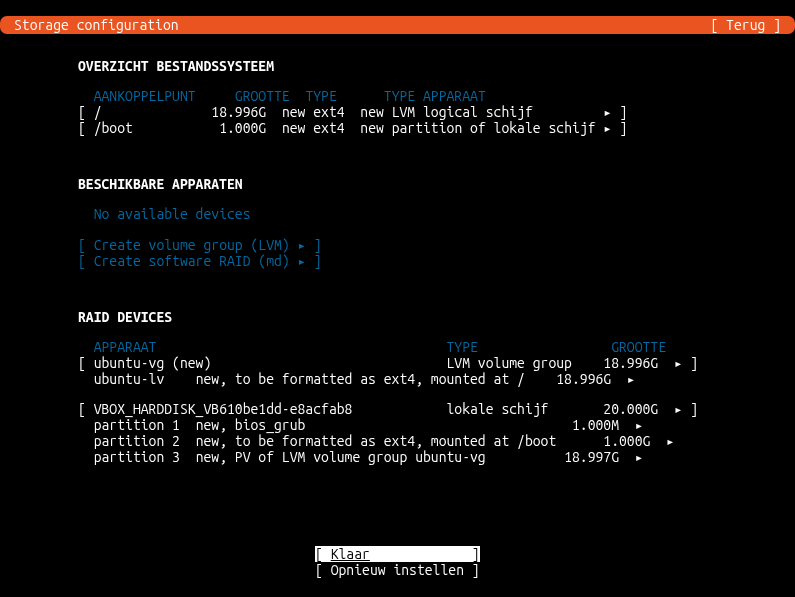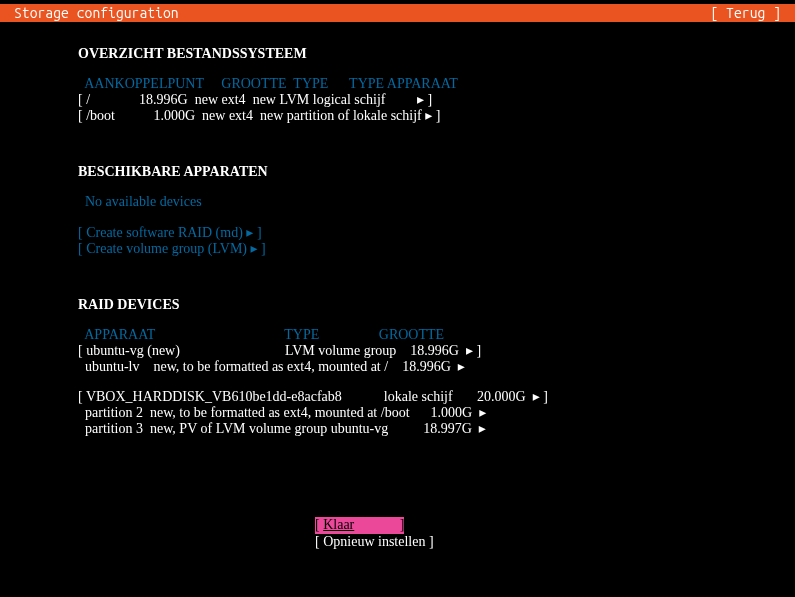--- a/index.html
+++ b/index.html
@@ -14,46 +14,46 @@
       line-height: 1.15;
     }
     .header {
       background: #e95420;
       color: #fff;
       padding: 0 14px;
       height: 18px;
       display: flex;
       justify-content: space-between;
       align-items: center;
-      margin-top: 4px;
+      margin-top: 16px;
+      border-radius: 7px;
     }
     .content {
       padding: 24px 16px 0 78px;
       color: #fff;
-      font-family: Liberation Serif, serif;
     }
     .section-title {
       color: #fff;
       font-weight: bold;
       margin-bottom: 14px;
     }
     .dim { color: #0369a1; }
     .row { white-space: pre; }
     .arrow { color: #fff; }
     .gap-sm { height: 14px; }
     .gap-lg { height: 40px; }
     .buttons {
       margin-left: 237px;
     }
     .btn {
       white-space: pre;
       color: #fff;
     }
     .btn-primary {
-      background: #ec4899;
+      background: #ffffff;
       color: #000;
       display: inline-block;
     }
   </style>
 </head>
 <body>
 
 <div class="header">
   <span>Storage configuration</span>
   <span>[ Terug ]</span>
@@ -67,35 +67,36 @@
 
   <div class="row">[ <span>/</span>              <span>18.996G</span>  <span>new ext4</span>  <span>new LVM logical schijf</span>         <span class="arrow">▸</span> ]</div>
   <div class="row">[ <span>/boot</span>           <span>1.000G</span>  <span>new ext4</span>  <span>new partition of lokale schijf</span> <span class="arrow">▸</span> ]</div>
 
   <div class="gap-lg"></div>
 
   <div class="section-title">BESCHIKBARE APPARATEN</div>
 
   <div class="row dim">  <span>No available devices</span></div>
   <div class="gap-sm"></div>
+  <div class="row dim">[ <span>Create volume group (LVM)</span> <span>▸</span> ]</div>
   <div class="row dim">[ <span>Create software RAID (md)</span> <span>▸</span> ]</div>
-  <div class="row dim">[ <span>Create volume group (LVM)</span> <span>▸</span> ]</div>
 
   <div class="gap-lg"></div>
 
   <div class="section-title">RAID DEVICES</div>
 
   <div class="row dim">  <span>APPARAAT</span>                                     <span>TYPE</span>                 <span>GROOTTE</span></div>
 
   <div class="row">[ <span>ubuntu-vg (new)</span>                              <span>LVM volume group</span>    <span>18.996G</span>  <span class="arrow">▸</span> ]</div>
   <div class="row">  <span>ubuntu-lv</span>    <span>new, to be formatted as ext4, mounted at /</span>    <span>18.996G</span>  <span class="arrow">▸</span></div>
 
   <div class="gap-sm"></div>
 
   <div class="row">[ <span>VBOX_HARDDISK_VB610be1dd-e8acfab8</span>            <span>lokale schijf</span>       <span>20.000G</span>  <span class="arrow">▸</span> ]</div>
+  <div class="row">  <span>partition 1</span>  <span>new, bios_grub</span>                                  <span>1.000M</span>  <span class="arrow">▸</span></div>
   <div class="row">  <span>partition 2</span>  <span>new, to be formatted as ext4, mounted at /boot</span>      <span>1.000G</span>  <span class="arrow">▸</span></div>
   <div class="row">  <span>partition 3</span>  <span>new, PV of LVM volume group ubuntu-vg</span>          <span>18.997G</span>  <span class="arrow">▸</span></div>
 
   <div style="height:80px"></div>
 
   <div class="buttons">
     <div class="btn"><span class="btn-primary">[ <span style="text-decoration:underline">Klaar</span>             ]</span></div>
     <div class="btn">[ <span>Opnieuw instellen</span> ]</div>
   </div>
 

